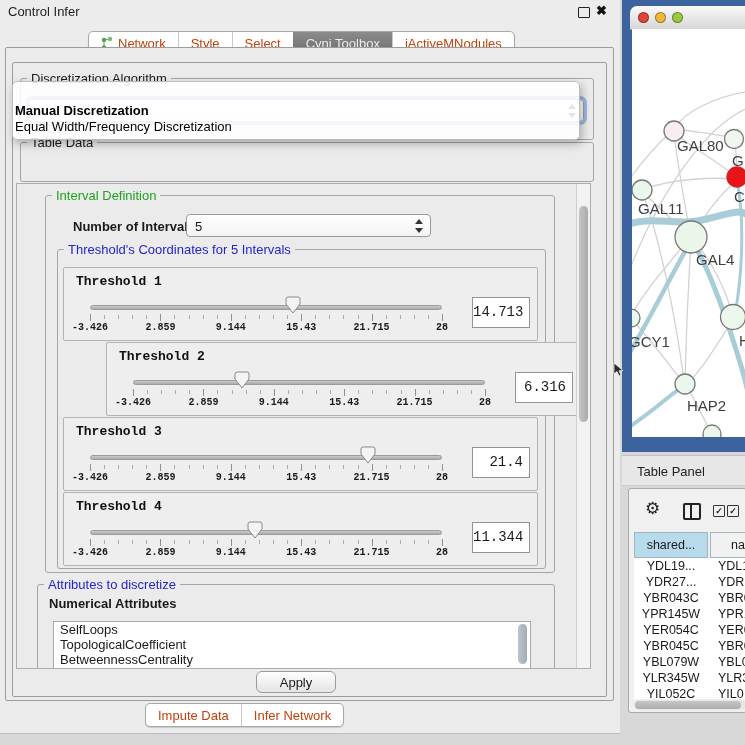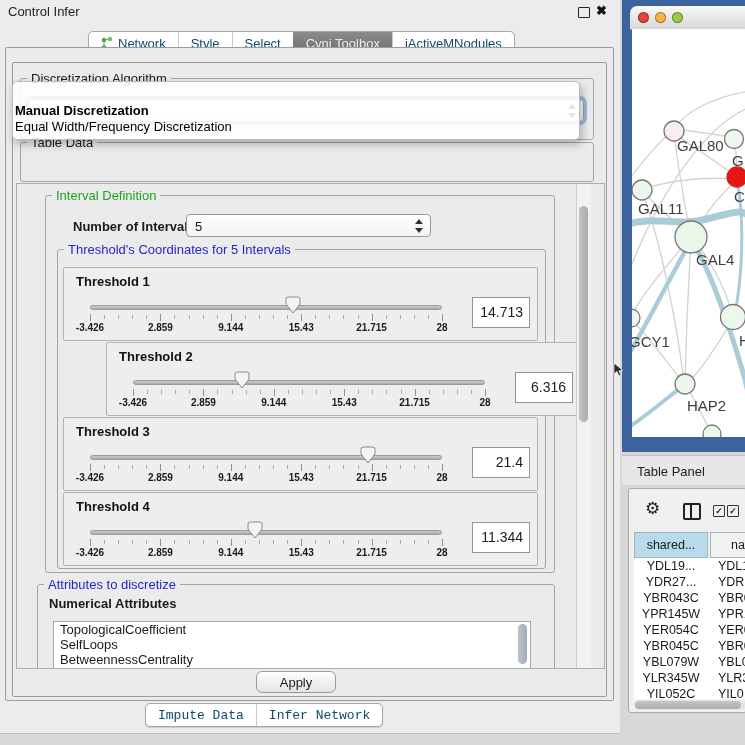--- a/index.html
+++ b/index.html
@@ -12,21 +12,21 @@
                border-bottom:1px solid #bdbdbd;}
   #lw-titlebar{position:absolute;left:0;top:0;width:100%;height:24px;}
   #lw-title{position:absolute;left:8px;top:4px;font-size:13px;color:#222;}
   .tbar-icon{position:absolute;top:7px;cursor:default}
   #float-icon{left:578px;width:10px;height:9px;border:1.5px solid #222;border-radius:1px}
   #close-icon{left:596px;top:3px;font-size:13px;font-weight:bold;color:#111}
 
   
   .tabstrip{position:absolute;display:flex;height:22px;background:#fff;border:1px solid #a8a8a8;
             border-radius:5px;overflow:hidden;box-shadow:0 1px 1px rgba(0,0,0,.15);}
-  .tab{display:flex;align-items:center;padding:0 12px;font-size:13px;color:#0c4a6e;
+  .tab{display:flex;align-items:center;padding:0 12px;font-size:13px;color:#c2410c;
        border-left:1px solid #c9c9c9;white-space:nowrap;}
   .tab:first-child{border-left:none}
   .tab.sel{background:linear-gradient(#8b8b8b,#6e6e6e);color:#ededed;border-left-color:transparent}
   .tab .ticon{margin-right:5px;display:inline-block}
 
   
   .panel{position:absolute;border:1px solid #9c9c9c;border-radius:2px;background:#ebebeb}
   .group{position:absolute;border:1px solid #a5a5a5;border-radius:3px;}
   .group-title{position:absolute;top:-8px;left:6px;background:#ebebeb;padding:0 4px;font-size:13px;}
 
@@ -42,29 +42,29 @@
   
   #algo-popup{position:absolute;left:12px;top:81px;width:566px;height:57px;
               background:rgba(255,255,255,.87);border:1px solid #bcbcbc;border-radius:5px;
               box-shadow:2px 4px 10px rgba(0,0,0,.28);z-index:40;}
   #algo-popup-hint{position:absolute;left:0;top:5px;width:500px;text-align:center;
                    font-size:13px;color:#b4b4b4;}
   .popup-item{position:absolute;left:2px;font-size:13px;color:#000;white-space:nowrap}
 
   
   #scroll-viewport{position:absolute;left:16px;top:183px;width:573px;height:484px;
-                   overflow:hidden;border:1px solid #adadad;background:#ebebeb;padding-left:14px;}
+                   overflow:hidden;border:1px solid #adadad;background:#ebebeb;}
   #scroll-content{position:absolute;left:-16px;top:-183px;width:620px;height:760px;}
 
   .vscroll-track{position:absolute;background:#f2f2f2;border-left:1px solid #cfcfcf;}
   .scroll-thumb{position:absolute;background:linear-gradient(90deg,#c4c4c4,#ababab);border-radius:5px;}
 
   
   .thr-box{position:absolute;left:62px;width:473px;height:72px;border:1px solid #b3b3b3;
-           border-radius:2px;background:#eeeeee;}
+           border-radius:2px;background:#eeeeee;font-family:Liberation Mono, monospace;}
   .thr-label{position:absolute;left:12px;top:6px;font-size:13px;font-weight:bold;color:#111}
   .sl-track{position:absolute;left:26px;top:37px;width:352px;height:5px;border-radius:3px;
             background:linear-gradient(#cbcbcb,#aaaaaa);border:1px solid #9b9b9b;box-sizing:border-box}
   .sl-tick{position:absolute;width:1px;background:#909090}
   .sl-ticklabel{position:absolute;top:54px;width:50px;margin-left:-25px;text-align:center;
                 font-size:10px;font-weight:bold;color:#1a1a1a}
   .sl-thumb{position:absolute;top:28px;width:16px;height:18px}
   .thr-value{position:absolute;left:408px;top:29px;width:58px;height:31px;background:#fff;
              border:1px solid #949494;box-sizing:border-box;font-size:14px;line-height:29px;
              text-align:right;padding-right:6px}
@@ -339,35 +339,35 @@
               </svg></div>
             <div class="thr-value">11.344</div>
           </div>
         </div>
 
       <div class="group" style="left:36px;top:583px;width:516px;height:160px;">
         <span class="group-title" style="color:#2424cc;">Attributes to discretize</span>
       </div>
       <span class="abs" style="left:48px;top:595px;font-size:13px;font-weight:bold;">Numerical Attributes</span>
       <div id="attr-list">
+          <div class="attr-item">SelfLoops</div>
           <div class="attr-item">TopologicalCoefficient</div>
-          <div class="attr-item">SelfLoops</div>
           <div class="attr-item">BetweennessCentrality</div>
         </div>
       <div class="scroll-thumb" style="left:517px;top:623px;width:9px;height:40px;background:linear-gradient(90deg,#bcc4cb,#a3adb6);"></div>
     </div>
 
     <div class="vscroll-track" style="left:559px;top:0;width:14px;height:484px;">
       <div class="scroll-thumb" style="left:2px;top:22px;width:9px;height:216px;"></div>
     </div>
   </div>
 
   <div id="apply-btn">Apply</div>
 
-  <div id="bottom-tabs" class="tabstrip" style="left:145px;top:703px;font-family:Liberation Mono, monospace;">
+  <div id="bottom-tabs" class="tabstrip" style="left:145px;top:703px;">
       <div class="tab">
         <span>Impute Data</span>
       </div>
       <div class="tab">
         <span>Infer Network</span>
       </div>
     </div>
 </div>
 
 <div id="net-window" style="background: rgb(61, 99, 159);">

